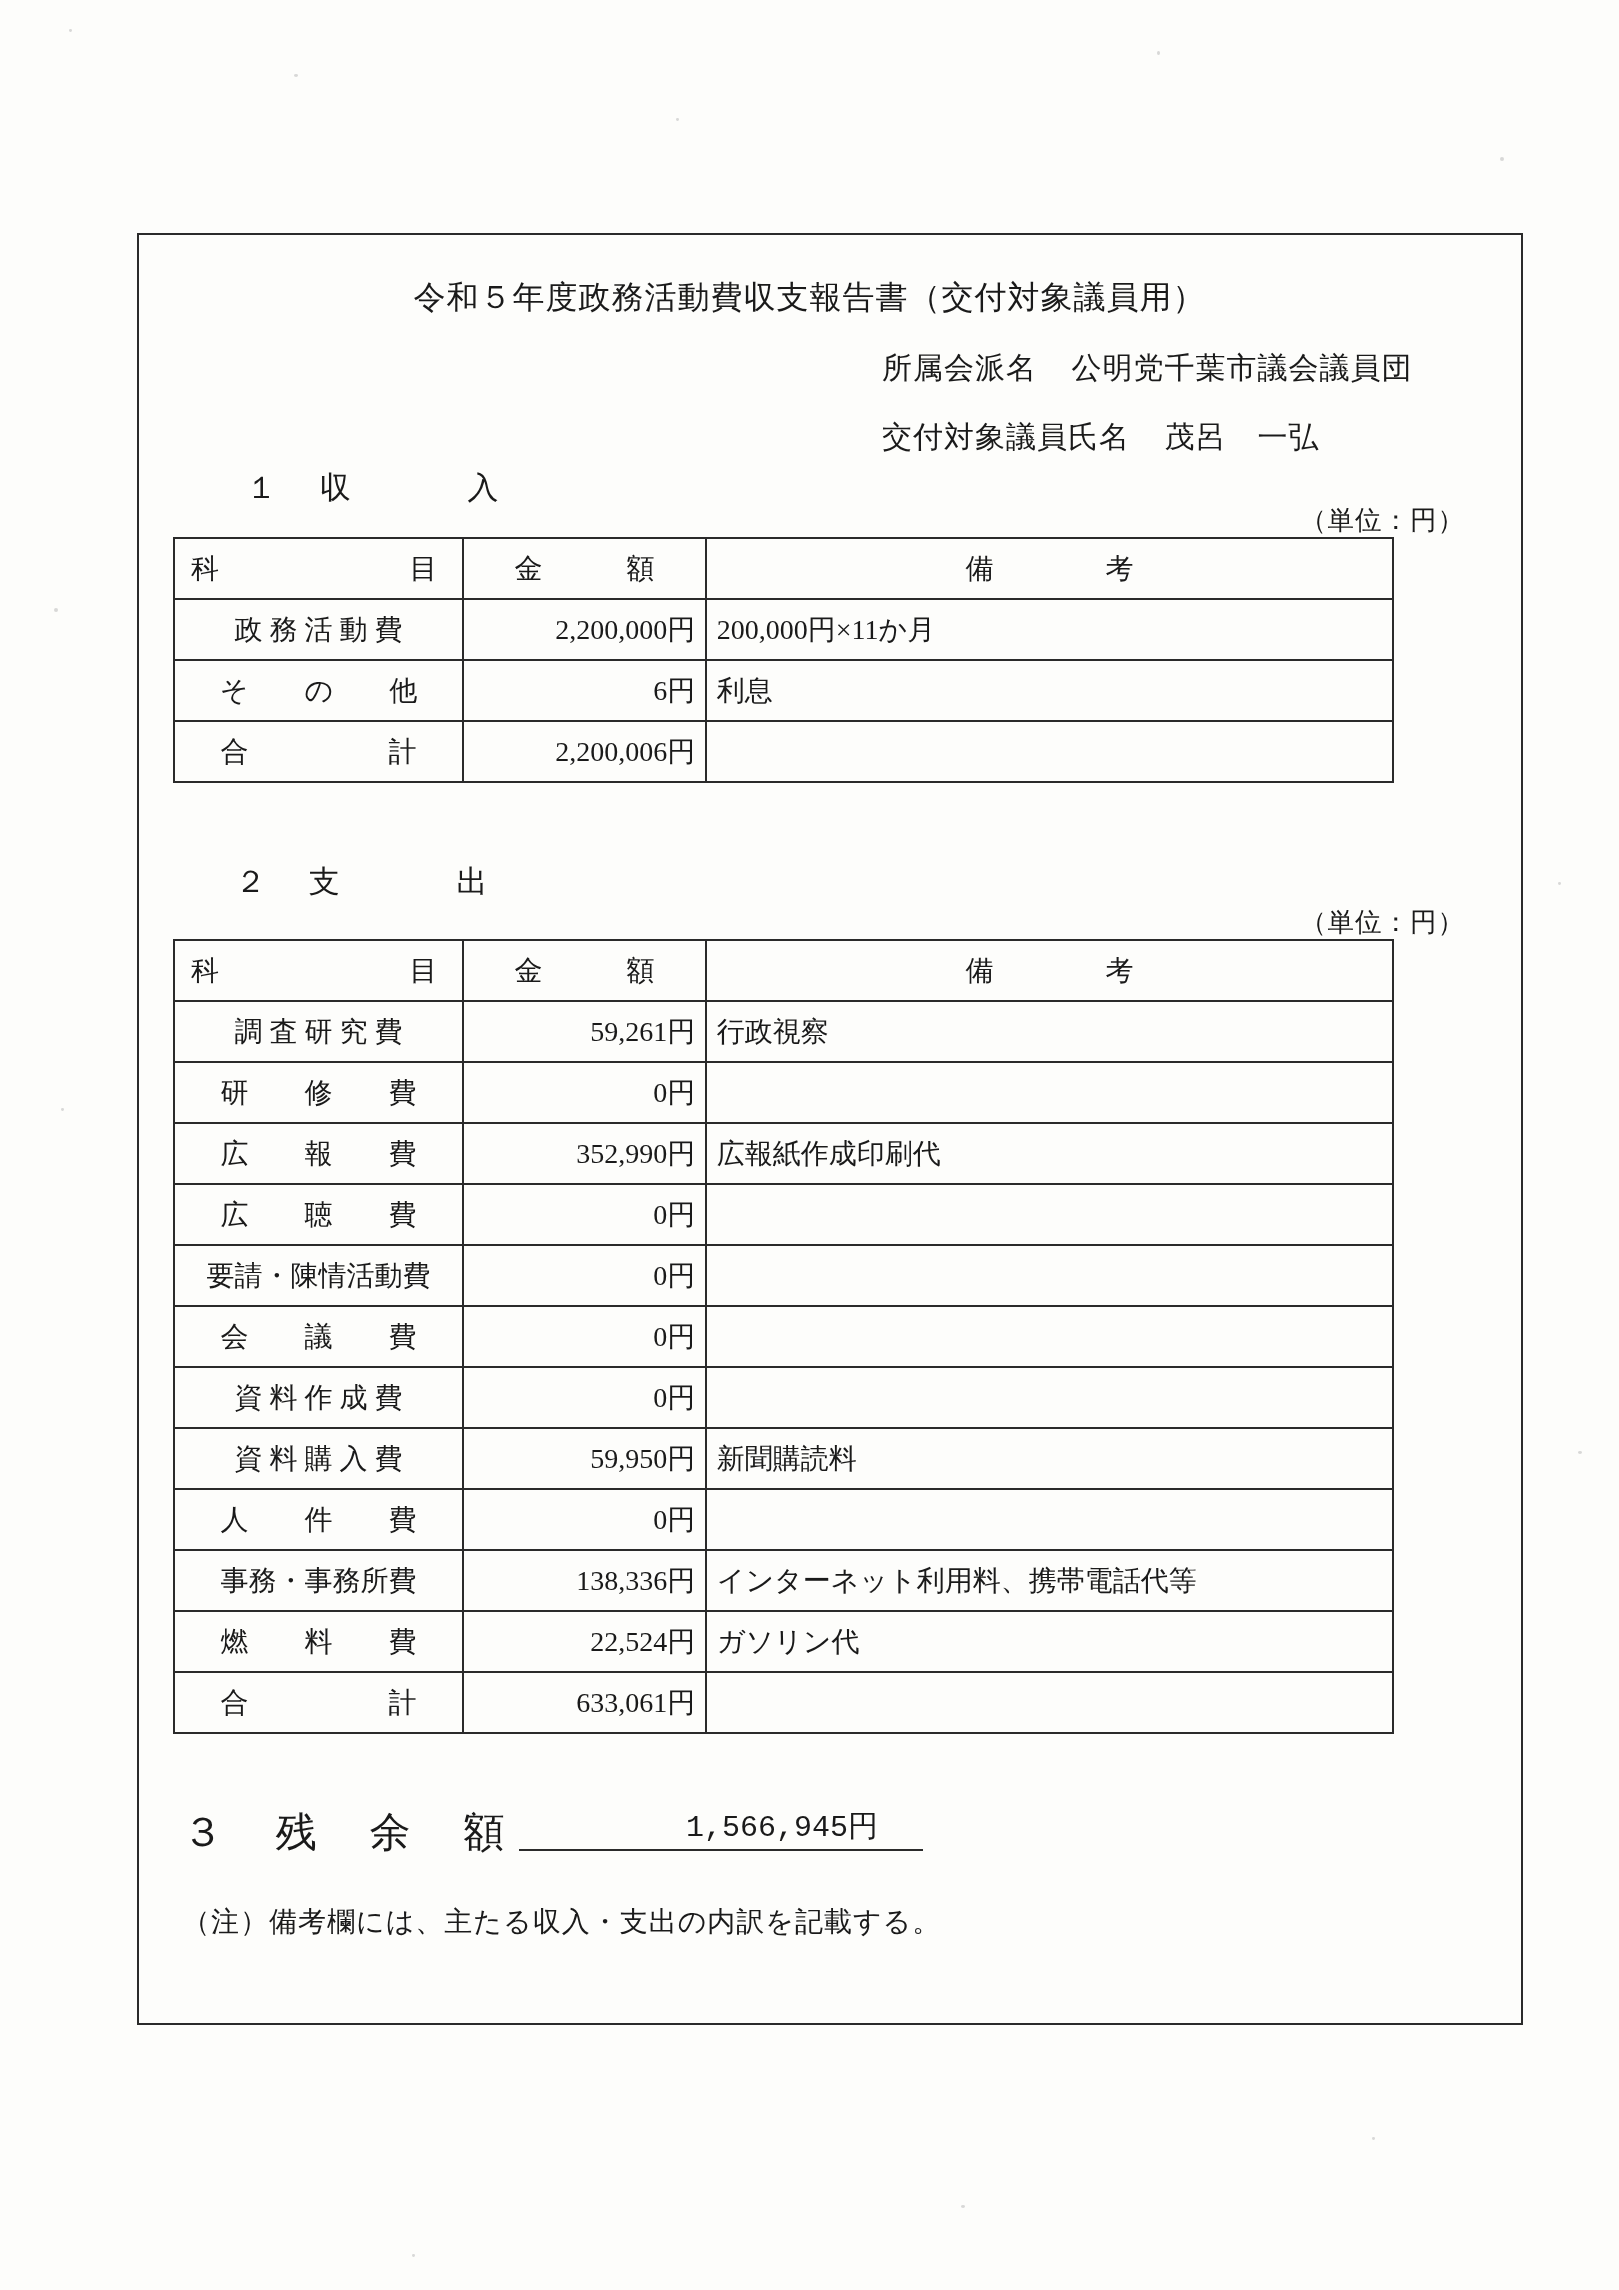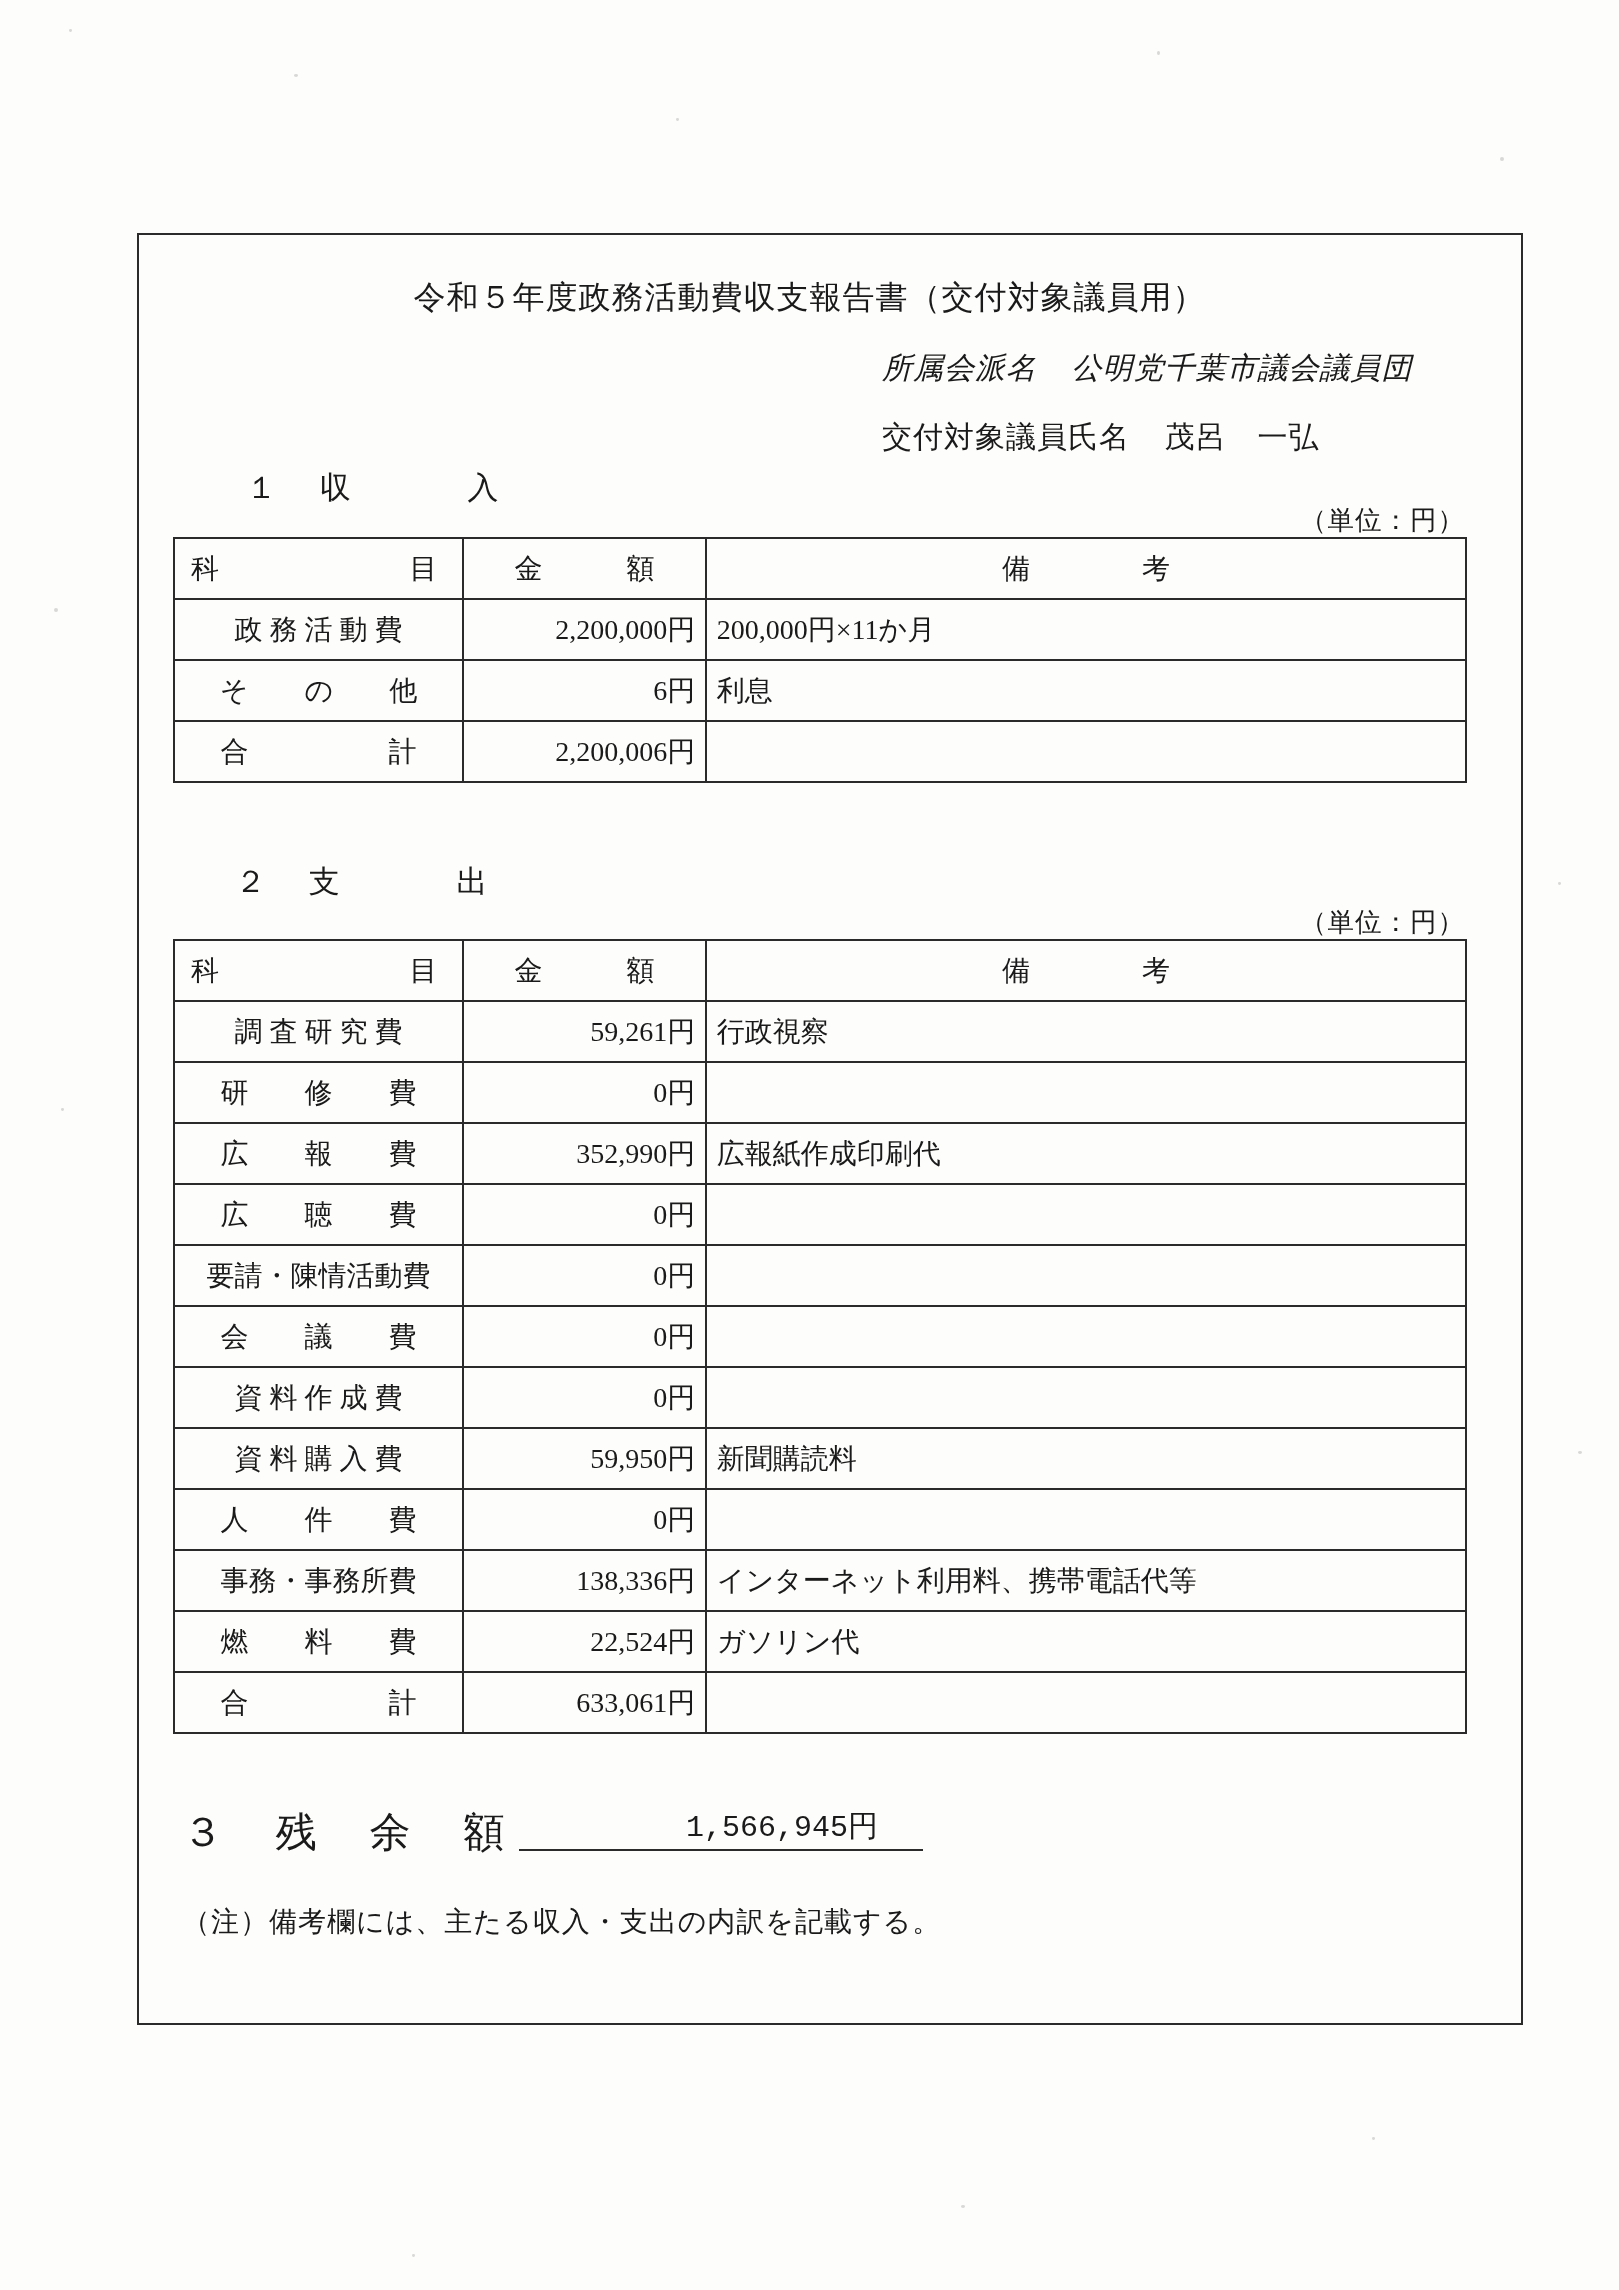--- a/index.html
+++ b/index.html
@@ -45,21 +45,21 @@
     width: 1619px;
     text-align: center;
     font-size: 32px;
     letter-spacing: 1px;
   }
   .meta-line {
     position: absolute;
     font-size: 30px;
     letter-spacing: 1px;
   }
-  .meta-1 { left: 882px; top: 348px; font-style: italic; }
+  .meta-1 { left: 882px; top: 348px; }
   .meta-2 { left: 882px; top: 417px; }
 
   .section-head {
     position: absolute;
     font-size: 31px;
     letter-spacing: 5.9px;
   }
   .sec1 { left: 223px; top: 467px; margin-left: 23px; }
   .sec2 { left: 235px; top: 861px; }
 
@@ -81,21 +81,21 @@
   table.grid td {
     border: 2px solid #2a2a2a;
     height: 61px;
     padding: 0 9.8px;
     box-sizing: border-box;
     white-space: nowrap;
     overflow: hidden;
   }
   .c-item   { width: 289px; text-align: center; margin-left: 14px; }
   .c-amount { width: 243px; text-align: right; padding-right: 13.7px; }
-  .c-note   { width: 760px; text-align: left; padding-left: 11.8px; margin-left: 36px; }
+  .c-note   { width: 687px; text-align: left; padding-left: 11.8px; margin-left: 36px; }
   .hdr-sp  { letter-spacing: .30em; padding-left: .30em; }
 
   #income-table { left: 173px; top: 537px; }
   #expense-table { left: 173px; top: 939px; }
 
   .balance-row {
     position: absolute;
     left: 182px;
     top: 1805px;
     font-size: 41px;

